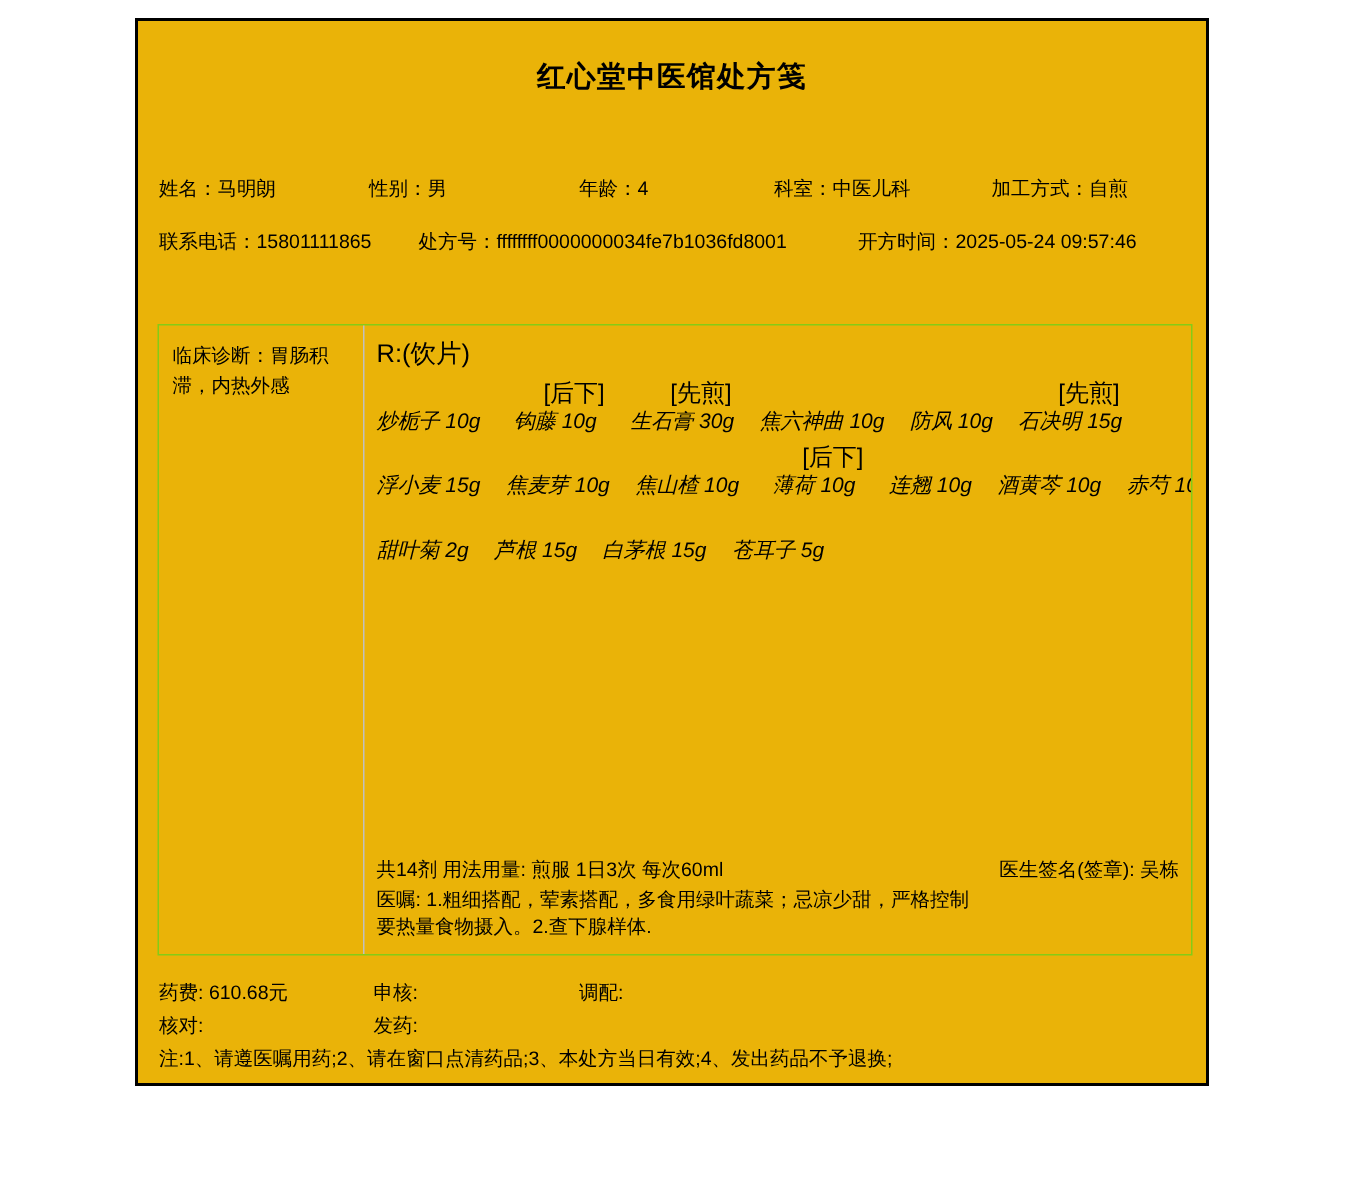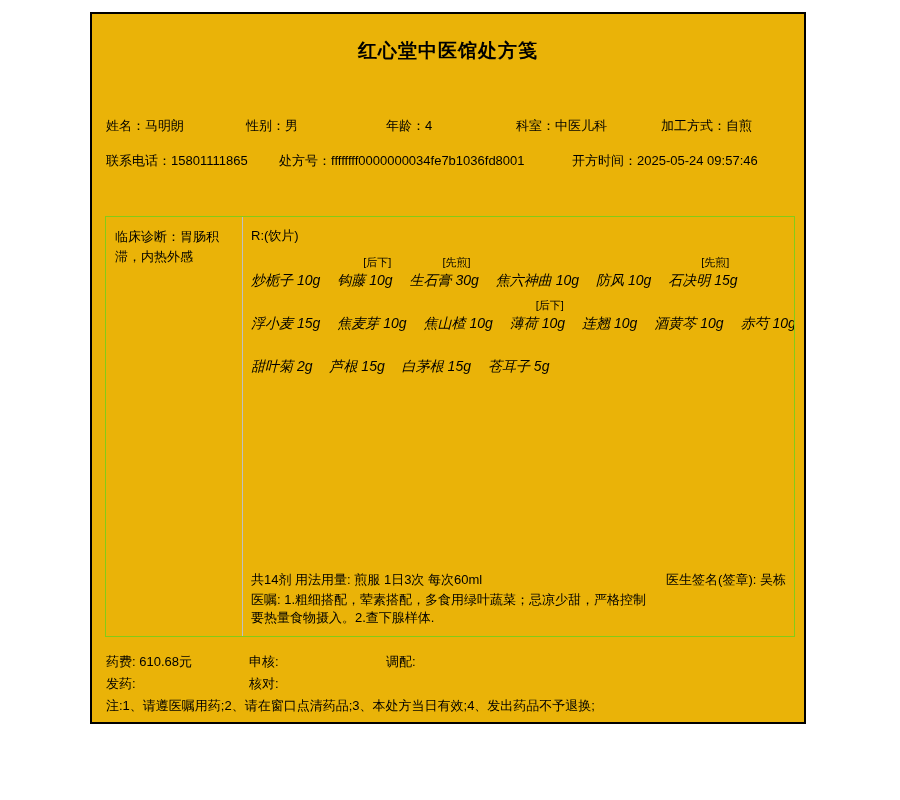--- a/index.html
+++ b/index.html
@@ -55,34 +55,34 @@
     font-size: 13px;
     line-height: 20px;
   }
   .rx-cell {
     flex: 1 1 auto;
     position: relative;
     padding: 10px 8px 8px 8px;
     overflow: hidden;
   }
   .rx-header {
-    font-size: 13px;
+    font-size: 17px;
     line-height: 18px;
   }
   .herb-lines { margin-top: 9px; }
   .herb-line { margin-bottom: 7px; white-space: nowrap; }
   .herb {
     display: inline-flex;
     flex-direction: column;
     align-items: center;
     margin-right: 17px;
     vertical-align: bottom;
   }
   .herb-tag {
-    font-size: 11px;
+    font-size: 16px;
     line-height: 17px;
     min-height: 17px;
     padding-left: 25px;
   }
   .herb-name {
     font-size: 14px;
     line-height: 19px;
     font-style: italic;
   }
   .rx-footer {
@@ -213,19 +213,19 @@
     </div>
   </div>
 
   <div class="settle">
     <div class="settle-row1">
       <span><span>药费:</span> <span>610.68元</span></span>
       <span><span>申核:</span> <span></span></span>
       <span><span>调配:</span> <span></span></span>
     </div>
     <div class="settle-row2">
+      <span><span>核对:</span> <span></span></span>
       <span><span>发药:</span> <span></span></span>
-      <span><span>核对:</span> <span></span></span>
     </div>
     <div class="note-row">注:1、请遵医嘱用药;2、请在窗口点清药品;3、本处方当日有效;4、发出药品不予退换;</div>
   </div>
 
 </div>
 
 </body></html>

